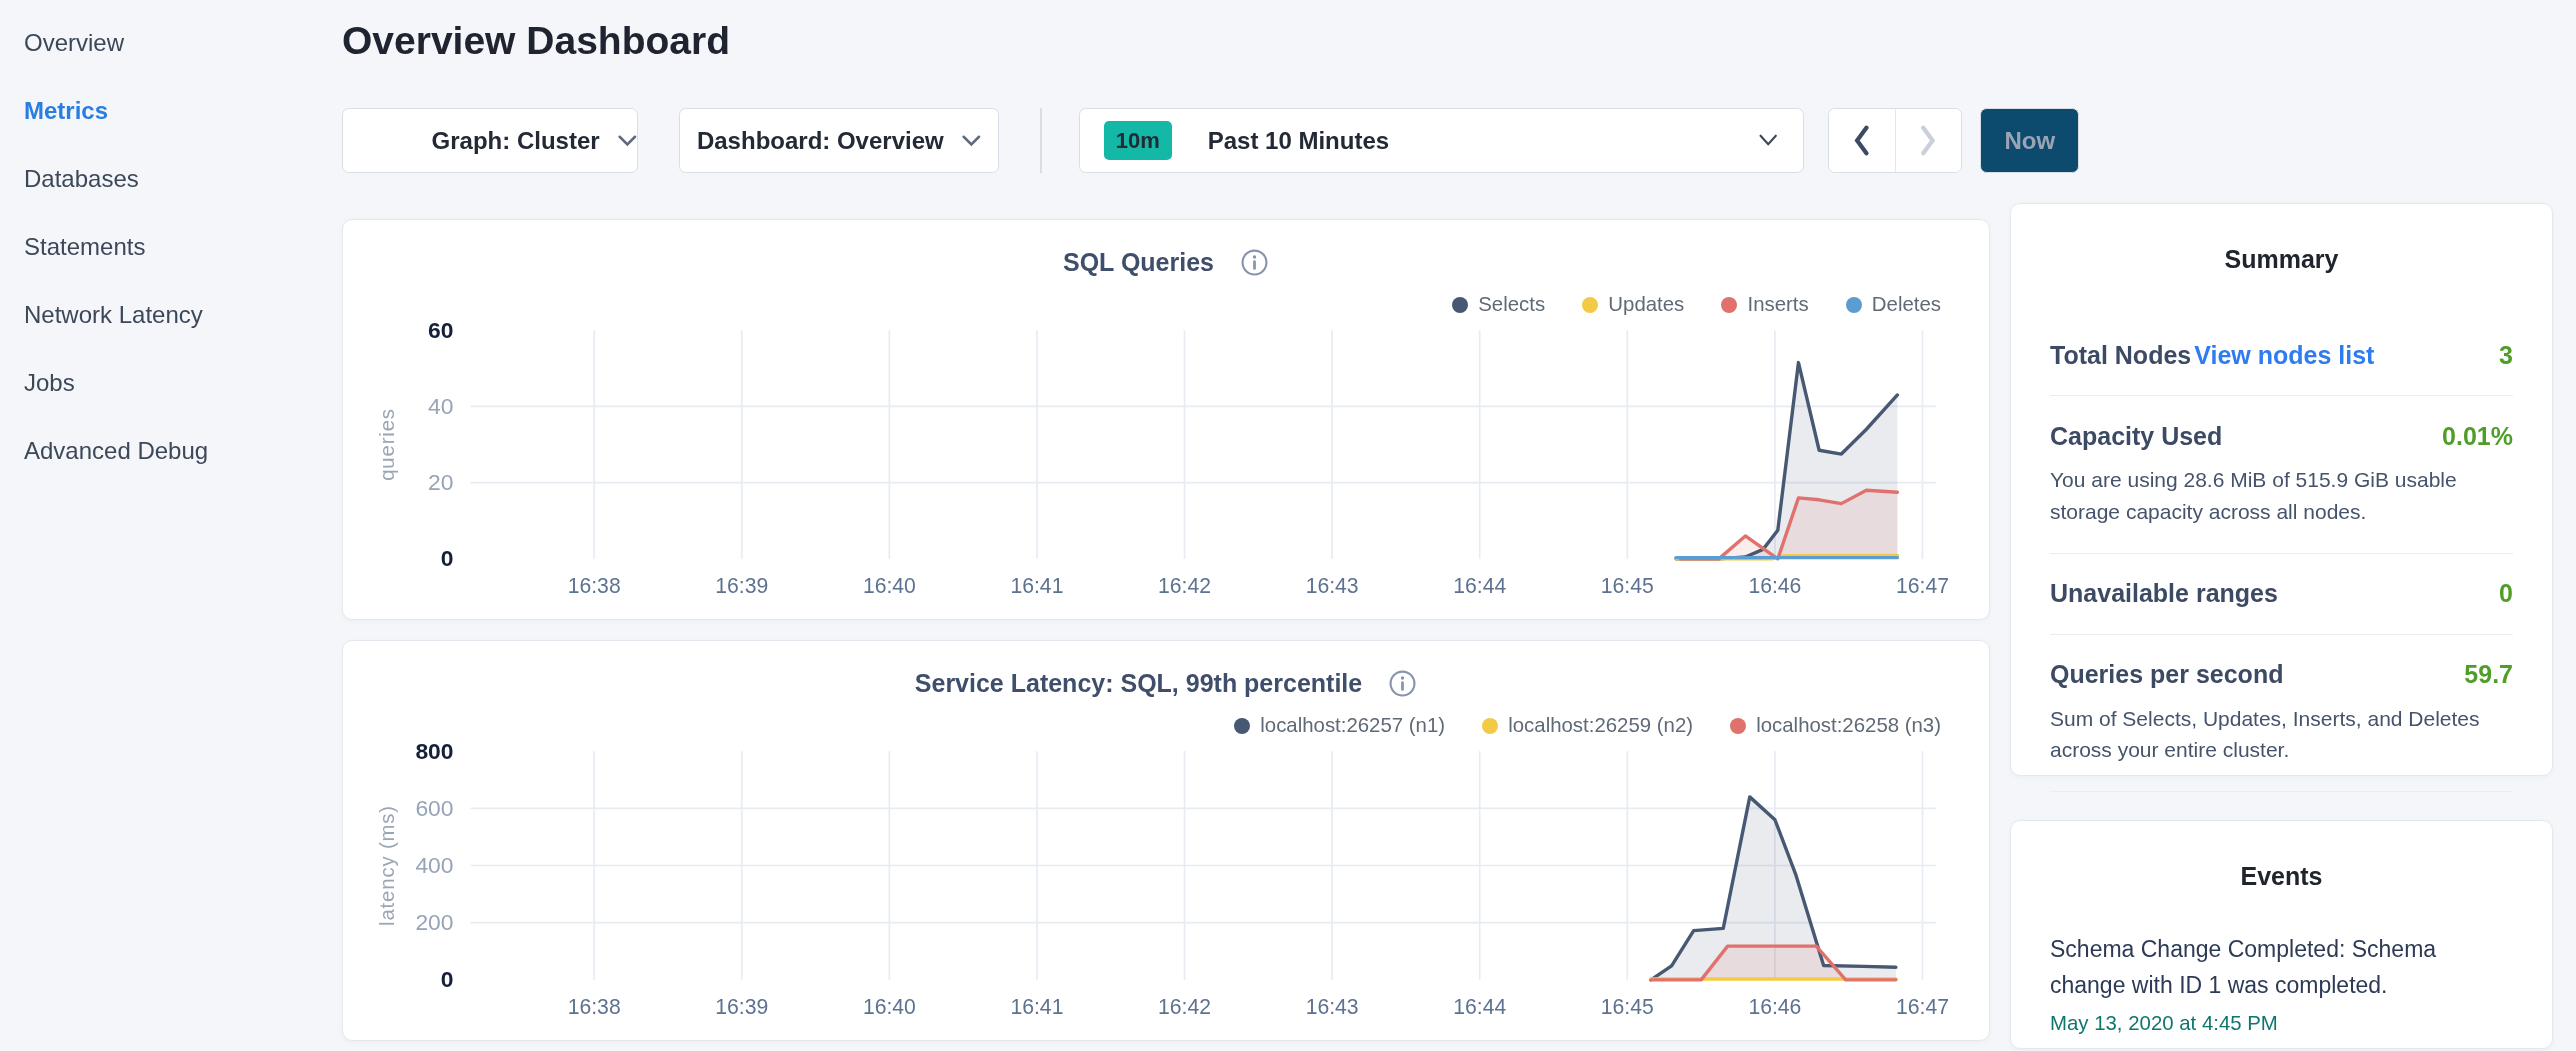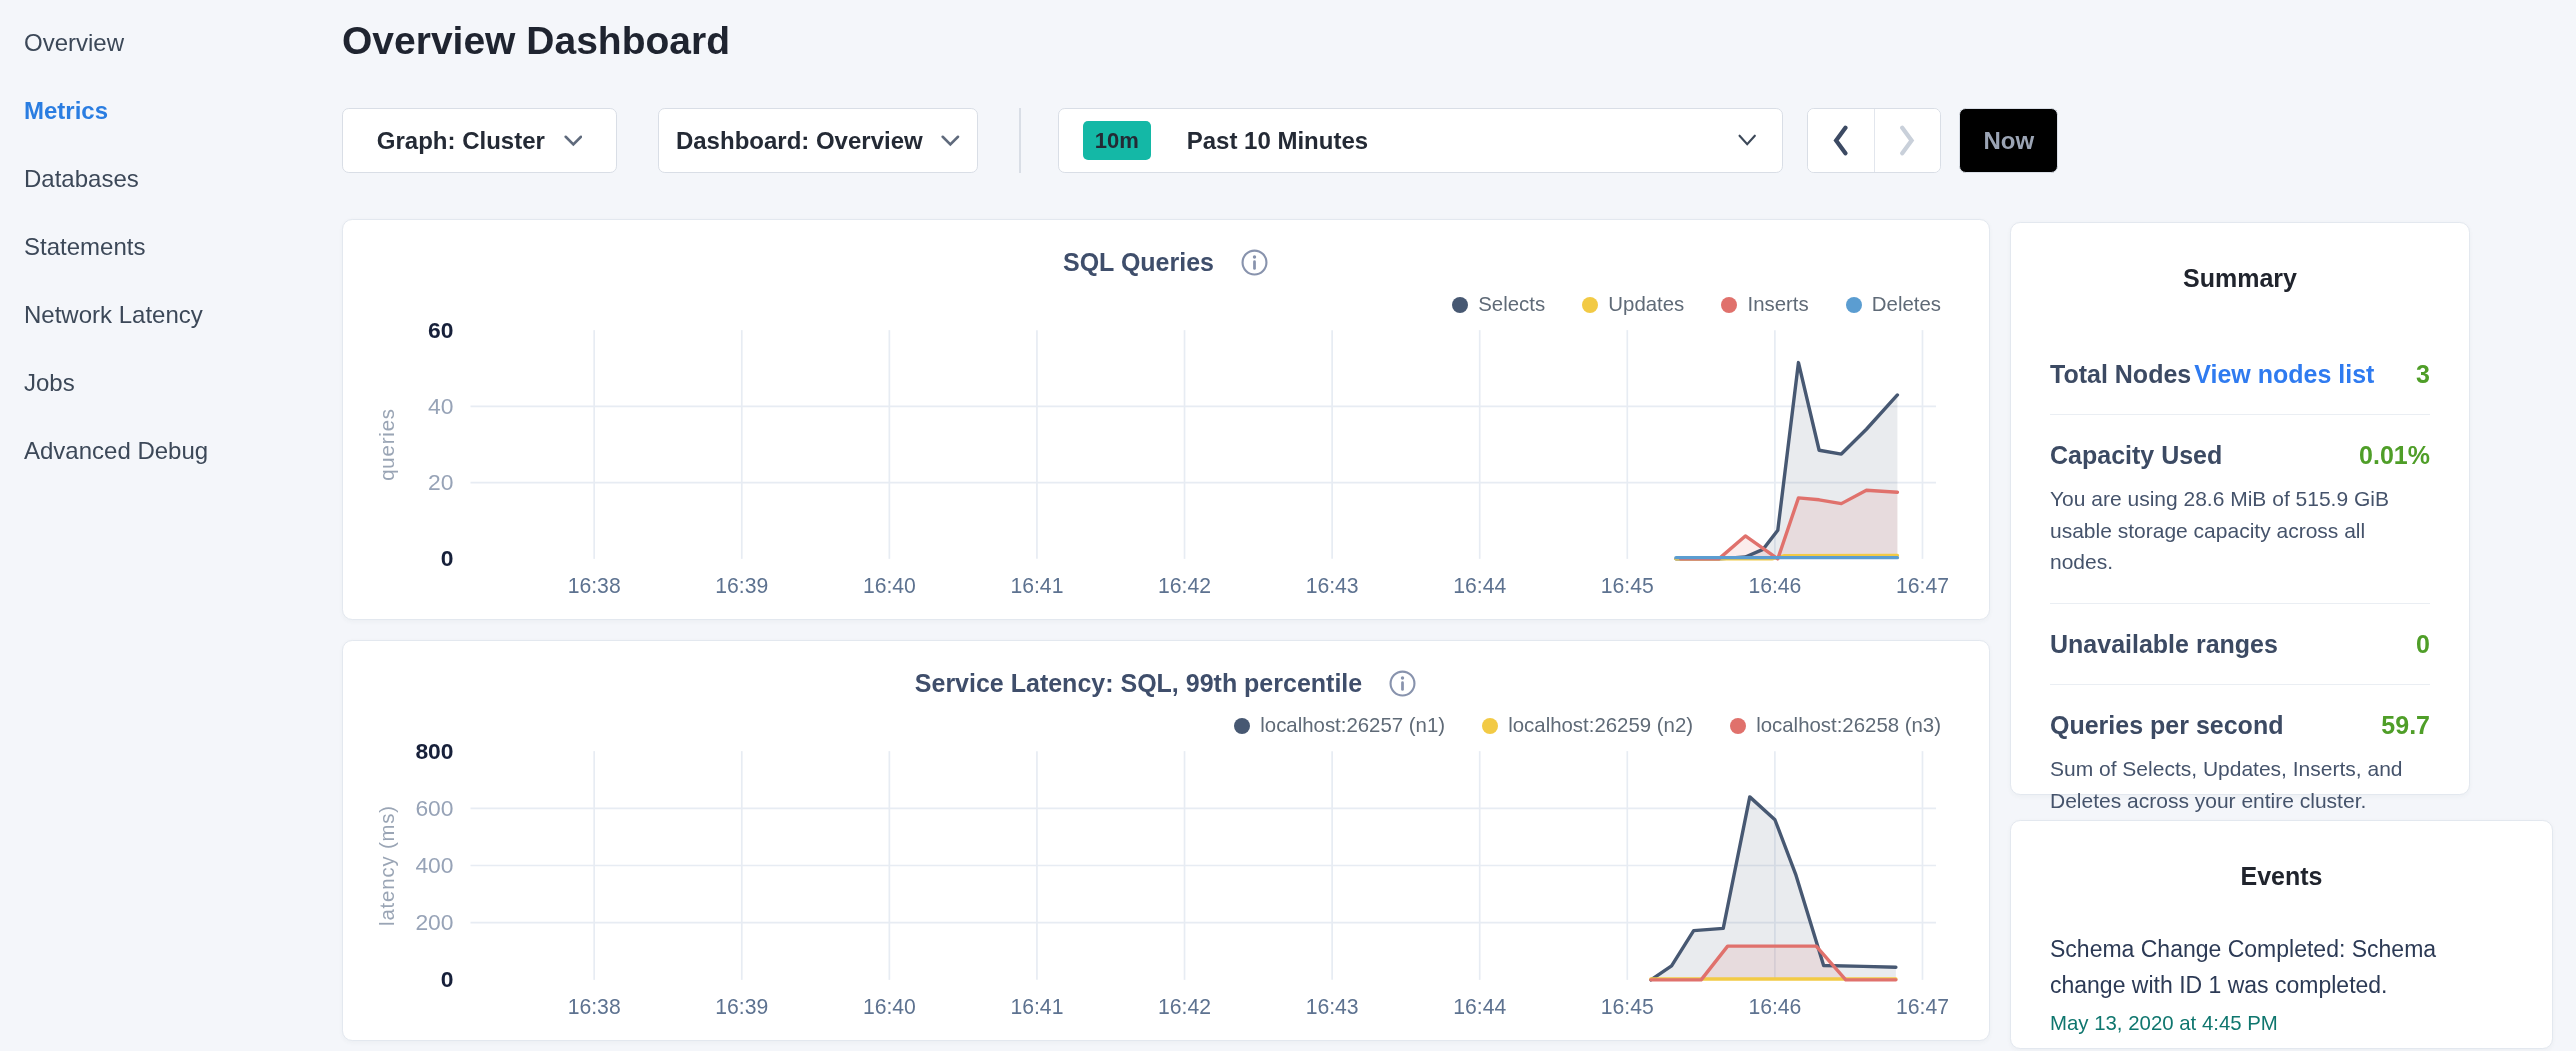--- a/index.html
+++ b/index.html
@@ -16,47 +16,47 @@
   }
   .nav-item.active { color:#2a7de1; font-weight:700; }
   
   .page-title { position:absolute; left:342px; top:18.7px; font-size:39px; font-weight:700; color:#1f2430; }
   .controls { position:absolute; left:342px; top:108px; height:65px; display:flex; align-items:center; }
   .ctl-btn {
     height:65px; background:#fff; border:1.7px solid #d9dee6; border-radius:6.8px;
     display:flex; align-items:center; justify-content:center; gap:18.7px;
     font-family:inherit; font-size:24px; font-weight:700; color:#242a35; cursor:pointer;
   }
-  .btn-graph { width:275px; }
+  .btn-graph { width:296px;justify-content:flex-end; }
   .btn-dashboard { width:320px; margin-left:41px; }
   .vdivider { width:1.7px; height:65px; background:#d9dee6; margin-left:41px; }
   .time-selector {
     margin-left:37px; width:725px; height:65px; background:#fff; border:1.7px solid #d9dee6;
     border-radius:6.8px; display:flex; align-items:center; padding:0 24px; cursor:pointer;
   }
   .time-badge {
     background:#14b8a6; color:#242a35; font-size:22px; font-weight:700;
     border-radius:5.1px; padding:6.8px 12px; margin-right:36px;
   }
   .time-label { font-size:24px; font-weight:700; color:#242a35; flex:1; }
   .arrow-group {
     margin-left:24px; height:65px; display:flex; background:#fff;
     border:1.7px solid #d9dee6; border-radius:6.8px; overflow:hidden;
   }
   .arrow-btn { width:66px; border:none; background:#fff; display:flex; align-items:center; justify-content:center; cursor:pointer; }
   .arrow-btn + .arrow-btn { border-left:1.7px solid #e2e6ed; }
   .now-btn {
-    margin-left:18.7px; width:99px; height:65px; background:#000000; border:1.7px solid #d9dee6;
+    margin-left:18.7px; width:99px; height:65px; background:#0c4a6e; border:1.7px solid #d9dee6;
     border-radius:6.8px; font-family:inherit; font-size:24px; font-weight:700; color:#9ba4b4; cursor:default;
   }
   
   .panel { position:absolute; background:#fff; border:1.7px solid #e3e8ef; border-radius:10.2px; box-shadow:0 1.7px 4.3px rgba(60,72,88,.04); }
   .panel-sql { left:342px; top:219px; width:1648px; height:401px; }
   .panel-lat { left:342px; top:640px; width:1648px; height:401px; }
-  .panel-summary { left:2010px; top:222px; width:460px; height:573px; padding:29px 39px; }
+  .panel-summary { left:2010px; top:203px; width:543px; height:573px; padding:29px 39px; }
   .panel-events { left:2010px; top:811px; width:543px; height:229px; padding:29px 39px; overflow:hidden;margin-top:9px; }
   
   .chart-title-row { position:absolute; top:28px; left:0; width:100%; display:flex; align-items:center; justify-content:center; gap:26px; }
   .chart-title { font-size:25px; font-weight:700; color:#3f4e6b; }
   .chart-legend { position:absolute; top:73px; right:48px; display:flex; gap:37px; }
   .legend-item { display:flex; align-items:center; gap:10.2px; }
   .legend-dot { width:16px; height:16px; border-radius:50%; }
   .legend-label { font-size:20.4px; color:#5f6a77; }
   .chart-svg { position:absolute; left:0; top:0; width:100%; height:100%; }
   svg text { font-family:"Liberation Sans", sans-serif; }

